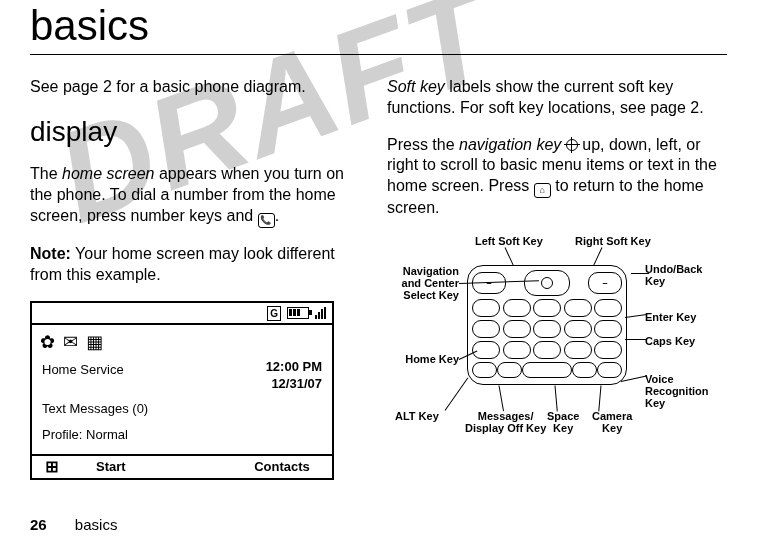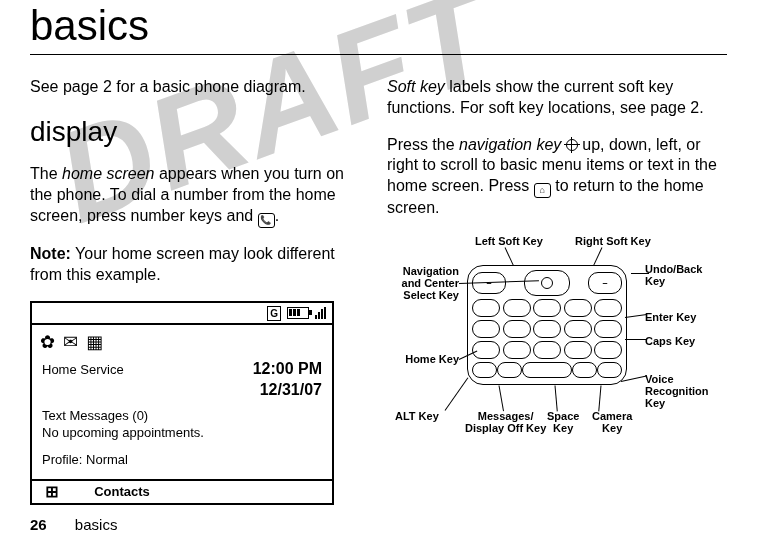--- a/index.html
+++ b/index.html
@@ -70,21 +70,21 @@
   .batt::after { content:""; position:absolute; right:-4px; top:2px; width:3px; height:5px; background:#000;}
   .batt .fill { position:absolute; left:1px; top:1px; height:7px; background:#000; }
   .batt .b1{width:3px;} .batt .b2{width:3px;left:5px;} .batt .b3{width:3px;left:9px;}
   .sig { display:flex; align-items:flex-end; gap:1px; height:12px;}
   .sig span{ width:2px; background:#000; }
   .sig span:nth-child(1){height:4px}.sig span:nth-child(2){height:7px}.sig span:nth-child(3){height:10px}.sig span:nth-child(4){height:12px}
   .icon-row { display:flex; gap:8px; padding:6px 8px 0 8px; }
   .icon-row span { font-size:18px; }
   .body { padding:4px 10px 10px 10px; font-family: Arial, sans-serif; }
   .body .l { font-weight:normal; font-size:13px; }
-  .body .time { float:right; font-weight:bold; font-size:16px; text-align:right; }
+  .body .time { float:right; font-weight:bold; font-size:13px; text-align:right; }
   .ph-bot { border-top:2px solid #000; display:flex; align-items:center; font-weight:bold; font-size:13px; height:22px; }
   .ph-bot .win { width:40px; text-align:center; font-size:16px;}
   .ph-bot .mid { flex:1; text-align:left; padding-left:24px;}
   .ph-bot .rgt { width:100px; text-align:center;}
 
   
   .diagram { position:relative; width:340px; height:230px; font-size:11px; font-weight:bold; margin-top:8px; }
   .dlabel { position:absolute; line-height:1.1; text-align:center; }
   .dlabel.left { text-align:right; }
   .dlabel.right { text-align:left; }
@@ -153,26 +153,26 @@
         </div>
         <div class="body">
           <div style="overflow:hidden">
             <span class="time">
               <span>12:00 PM</span><br><span>12/31/07</span>
             </span>
             <span class="l">Home Service</span>
           </div>
           <div style="height:8px"></div>
           <div class="l">Text Messages (0)</div>
-          <div class="l">No upcoming appointments.</div>
           <div style="height:10px"></div>
           <div class="l">Profile: Normal</div>
         </div>
         <div class="ph-bot">
           <div class="win">⊞</div>
+          <div class="mid">Start</div>
           <div class="rgt">Contacts</div>
         </div>
       </div>
     </div>
 
     <div class="c2">
       <p class="p">
         <span class="ital">Soft key</span><span> labels show the current soft key functions. For soft key locations, see page 2.</span>
       </p>
       <p class="p">

